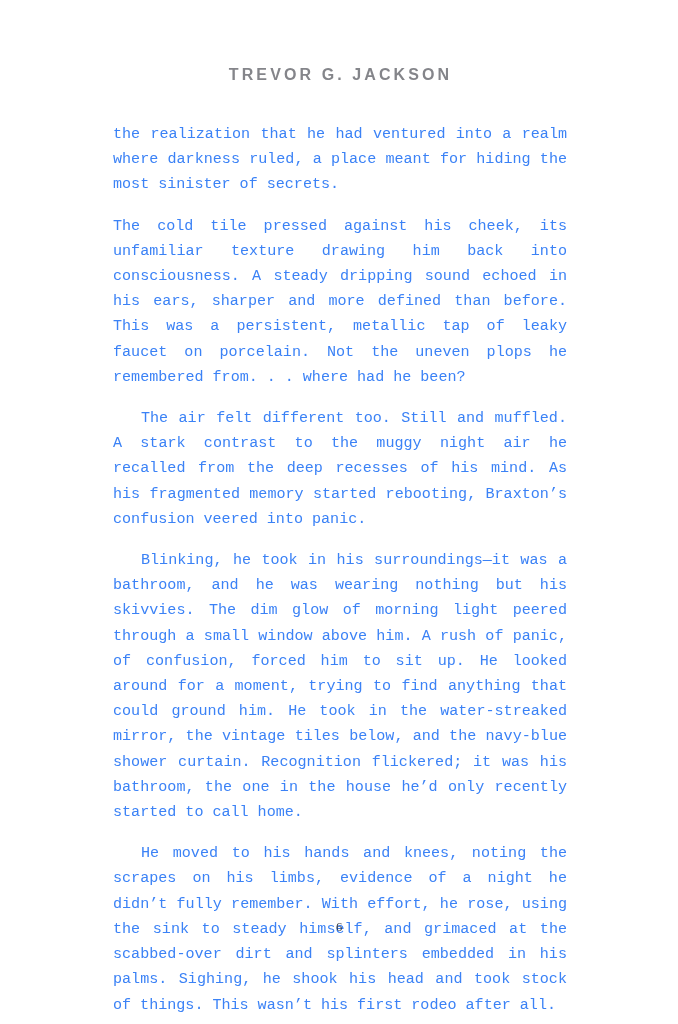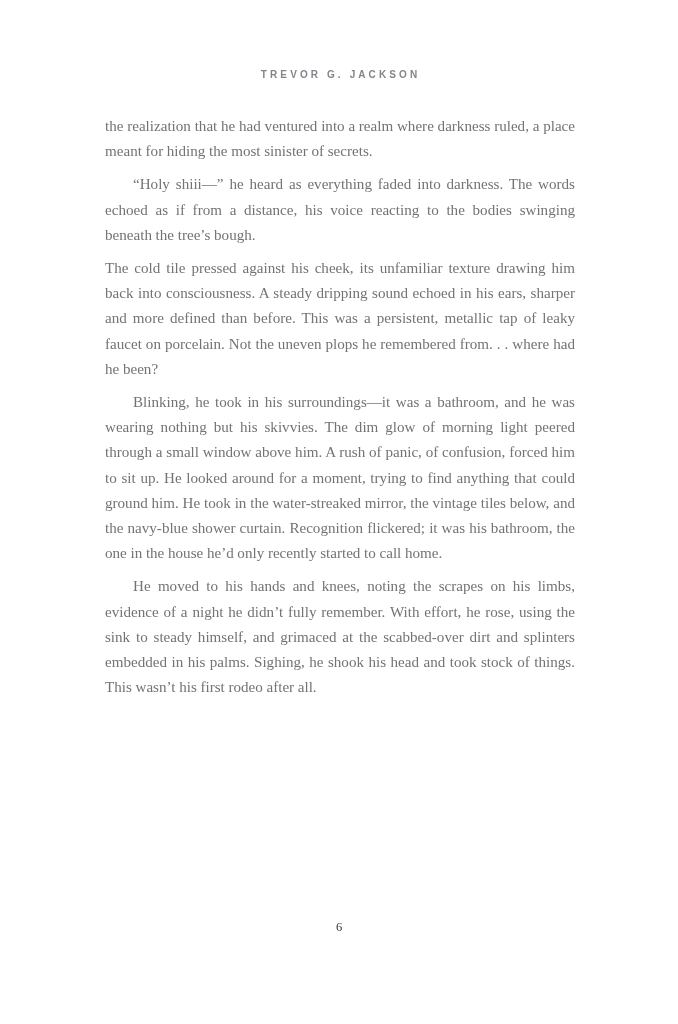--- a/index.html
+++ b/index.html
@@ -19,45 +19,45 @@
   }
 
   
   .running-head {
     position: absolute;
     top: 69px;
     left: 0;
     width: 678px;
     text-align: center;
     font-family: "Liberation Sans", sans-serif;
-    font-size: 10px;
+    font-size: 16px;
     font-weight: bold;
     letter-spacing: 3.1px;
     color: #84858a;
     text-indent: 3.1px;
     line-height: 12px;
     white-space: nowrap;
   }
 
   
   .textblock {
     position: absolute;
     left: 97px;
     top: 106px;
     width: 486px;
   }
 
   .para {
-    font-family: Liberation Serif, serif;
+    font-family: Liberation Mono, monospace;
     font-size: 15.1px;
     line-height: 25.2px;
-    color: #737373;
+    color: #3b82f6;
     text-align: justify;
     text-justify: inter-word;
-    margin: 8px;
+    margin: 16px;
     text-indent: 28px;
     -webkit-hyphens: auto;
     hyphens: auto;
     word-spacing: -0.1px;
   }
 
   .para.noindent {
     text-indent: 0;
   }
 
@@ -98,26 +98,26 @@
 <body>
 
 <div class="page">
 
   <div class="running-head">TREVOR G. JACKSON</div>
 
   <div class="textblock">
 
     <p class="para noindent">the realization that he had ventured into a realm where darkness ruled, a place meant for hiding the most sinister of secrets.</p>
 
-    <p class="para">“Holy shiii—” he heard as everything faded into darkness. The words echoed as if from a distance, his voice reacting to the bodies swinging beneath the tree’s bough.</p>
 
 
 
     <p class="para noindent">The cold tile pressed against his cheek, its unfamiliar texture drawing him back into consciousness. A steady dripping sound echoed in his ears, sharper and more defined than before. This was a persistent, metallic tap of leaky faucet on porcelain. Not the uneven plops he remembered from. . . where had he been?</p>
 
+    <p class="para">The air felt different too. Still and muffled. A stark contrast to the muggy night air he recalled from the deep recesses of his mind. As his fragmented memory started rebooting, Braxton’s confusion veered into panic.</p>
 
     <p class="para">Blinking, he took in his surroundings—it was a bathroom, and he was wearing nothing but his skivvies. The dim glow of morning light peered through a small window above him. A rush of panic, of confusion, forced him to sit up. He looked around for a moment, trying to find anything that could ground him. He took in the water-streaked mirror, the vintage tiles below, and the navy-blue shower curtain. Recognition flickered; it was his bathroom, the one in the house he’d only recently started to call home.</p>
 
     <p class="para">He moved to his hands and knees, noting the scrapes on his limbs, evidence of a night he didn’t fully remember. With effort, he rose, using the sink to steady himself, and grimaced at the scabbed-over dirt and splinters embedded in his palms. Sighing, he shook his head and took stock of things. This wasn’t his first rodeo after all.</p>
 
   </div>
 
   <div class="folio">6</div>
 
 </div>

